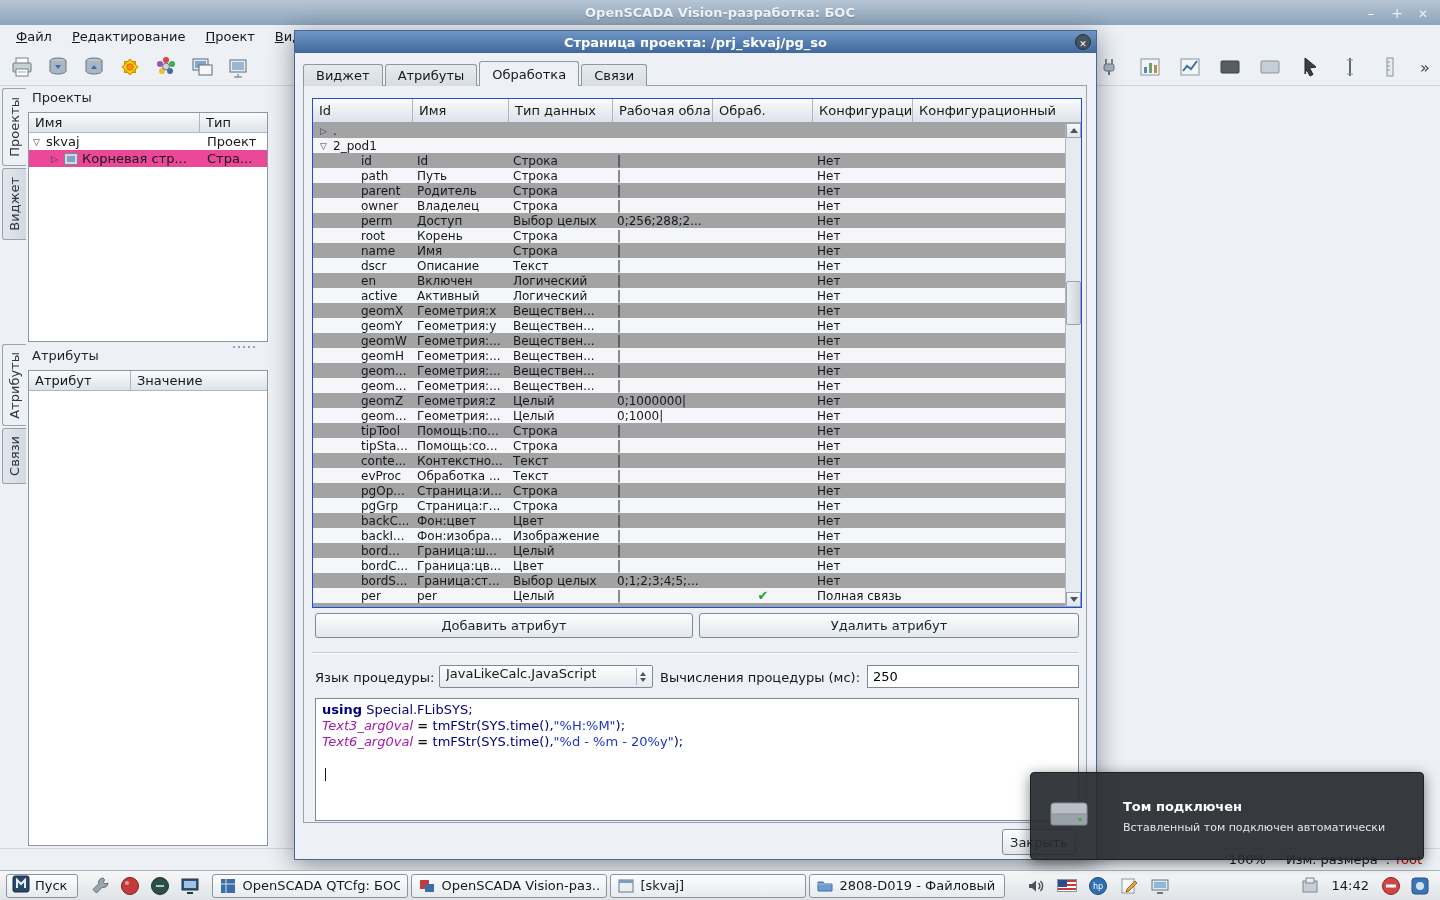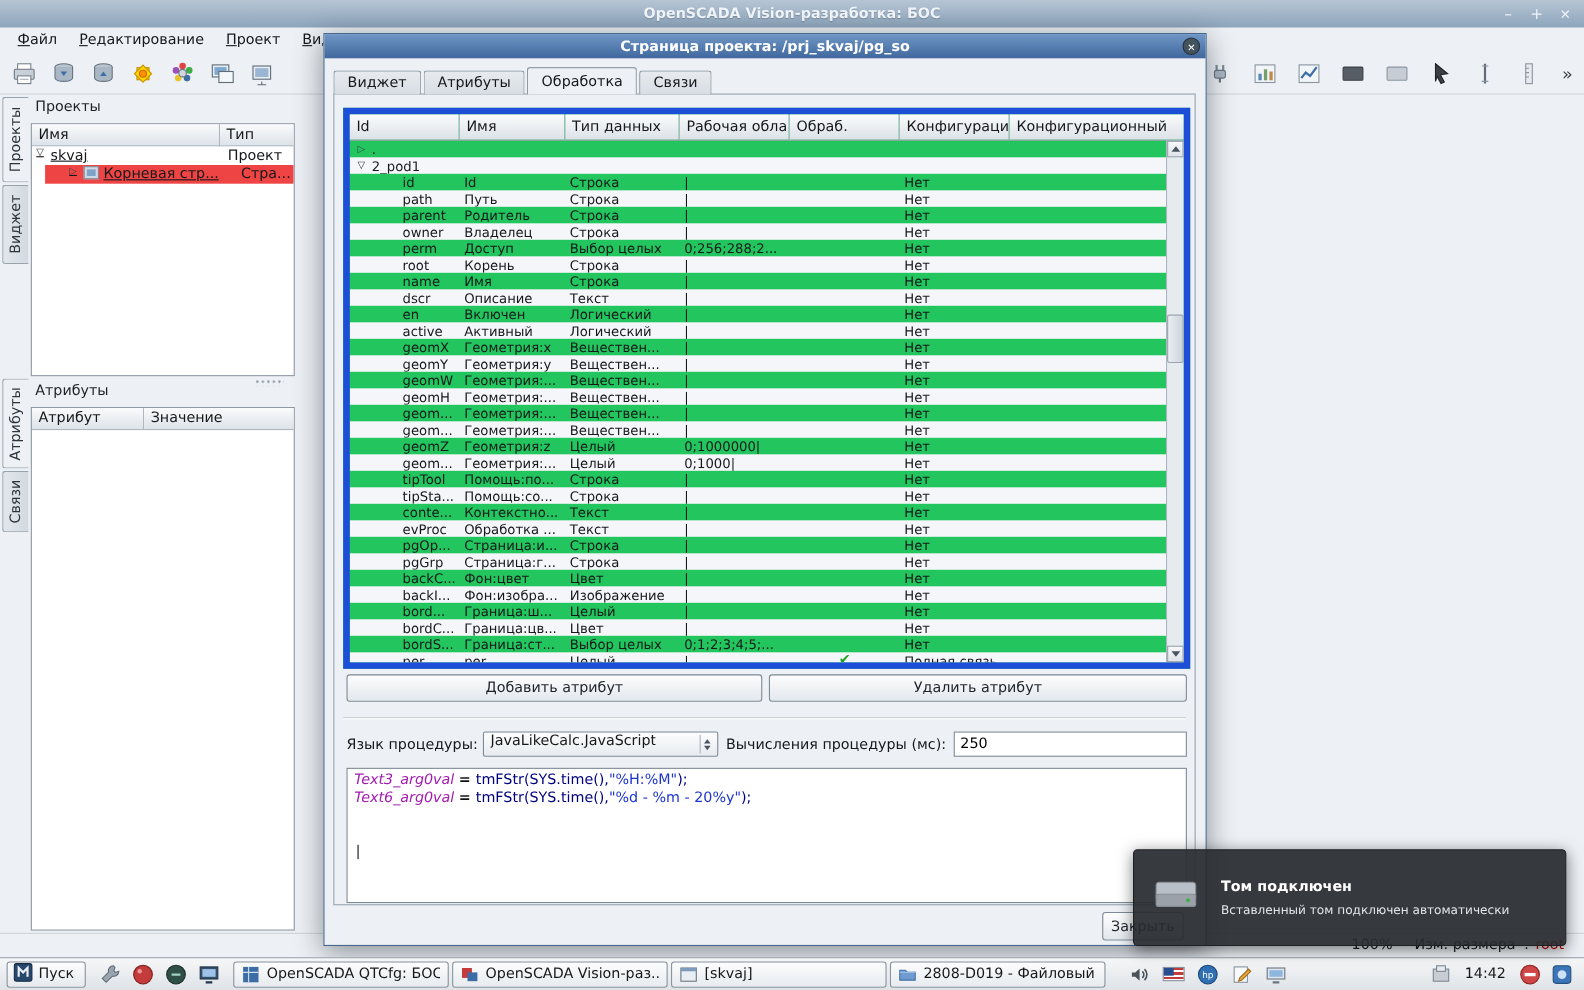--- a/index.html
+++ b/index.html
@@ -42,22 +42,22 @@
   .projects-dock{top:86px;height:258px;}
   .attributes-dock{top:344px;height:504px;}
   .dock-title{height:24px;line-height:24px;padding-left:6px;color:#1d2329;}
   .tree-frame{position:absolute;left:2px;right:4px;top:26px;bottom:2px;background:#fff;border:1px solid #8d98a3;overflow:hidden;}
   .tree-header{display:flex;height:20px;}
   .th-cell{background:linear-gradient(#fafbfc,#dde3e9);border-right:1px solid #aeb7c0;border-bottom:1px solid #aeb7c0;padding:2px 6px 0;white-space:nowrap;overflow:hidden;}
   .projects-dock .th-name{width:171px;}
   .attributes-dock .th-name{width:102px;}
   .th-type{flex:1;border-right:none;}
   .ptree-row{display:flex;height:17px;align-items:center;white-space:nowrap;}
-  .ptree-row.selected{background:#ef4444;margin-left:12px;}
-  .pt-name{display:flex;align-items:flex-start;width:171px;overflow:hidden;text-decoration:underline;}
+  .ptree-row.selected{background:#ec4899;}
+  .pt-name{display:flex;align-items:center;width:171px;overflow:hidden;}
   .pt-type{flex:1;padding-left:7px;overflow:hidden;}
   .tri{display:inline-block;width:13px;font-size:9px;color:#39424b;flex:0 0 auto;}
   .tri.right::before{content:"▷";}
   .tri.down::before{content:"▽";}
   .page-ico{display:inline-block;width:14px;height:12px;background:#cfd9e3;border:1px solid #7d8894;margin-right:4px;position:relative;flex:0 0 auto;}
   .page-ico::after{content:"";position:absolute;inset:2px;background:#7fa3c8;}
   .dock-handle{position:absolute;left:206px;bottom:-7px;width:26px;height:6px;background:radial-gradient(circle at 2px 2px,#98a2ac 1px,transparent 1.3px);background-size:5px 5px;}
 
   .statusbar{position:absolute;left:0;bottom:0;right:0;height:22px;border-top:1px solid #cfd5db;display:flex;align-items:center;justify-content:flex-end;padding-right:18px;}
   .status-zoom{margin-right:20px;}
@@ -70,21 +70,21 @@
   .dlg-titlebar{position:absolute;left:0;top:0;right:0;height:22px;background:linear-gradient(#6f96c5,#40689d);display:flex;align-items:center;justify-content:center;}
   .dlg-title{color:#fff;font-weight:bold;}
   .dlg-close{position:absolute;right:5px;top:3px;width:16px;height:16px;border-radius:50%;background:#45535f;border:1px solid #27313b;display:flex;align-items:center;justify-content:center;}
   .dlg-close .x::before{content:"✕";color:#fff;font-size:9px;line-height:1;}
 
   .dlg-tabs{position:absolute;left:8px;top:30px;height:25px;display:flex;gap:2px;align-items:flex-end;z-index:2;}
   .dlg-tab{padding:3px 12px 0;height:22px;border:1px solid #8d98a3;border-bottom:none;background:linear-gradient(#e7ebef,#d7dde3);border-radius:3px 3px 0 0;}
   .dlg-tab.selected{background:#edf1f5;height:25px;padding-top:5px;}
   .dlg-pane{position:absolute;left:8px;right:9px;top:54px;bottom:36px;border:1px solid #98a3ae;background:#edf1f5;}
 
-  .attr-table{position:absolute;left:8px;top:12px;width:770px;height:510px;border:6px solid #1d4ed8;background:#22c55e;}
+  .attr-table{position:absolute;left:8px;top:12px;width:770px;height:510px;border:1px solid #1d4ed8;background:#a3a3a3;}
   .attr-thead{display:flex;height:24px;}
   .attr-th{background:linear-gradient(#fafbfc,#dce2e8);border-right:1px solid #aeb7c0;border-bottom:1px solid #9aa4ae;padding:4px 6px 0;white-space:nowrap;overflow:hidden;}
   .c-id{width:100px;}.c-name{width:96px;}.c-type{width:104px;}.c-work{width:100px;}.c-proc{width:100px;}.c-cfg{width:100px;}.c-cfgv{flex:1;}
   .attr-th.c-cfgv{border-right:none;}
   .attr-tbody{position:absolute;top:24px;left:0;right:16px;bottom:0;overflow:hidden;}
   .trow{display:flex;height:15px;align-items:center;font-size:12px;white-space:nowrap;}
   .trow.alt{background:#f4f6f9;}
   .td{padding:0 4px;overflow:hidden;flex-shrink:0;}
   .td.c-cfgv{flex:1 1 auto;margin-top:45px;}
   .td.c-id{display:flex;align-items:center;}
@@ -120,21 +120,21 @@
   .ck-kw{color:#00007f;font-weight:bold;}
   .ck-ns{color:#00007f;}
   .ck-id{color:#a21caf;font-style:italic;}
   .ck-op{color:#101010;font-weight:bold;}
   .ck-fn{color:#00007f;}
   .ck-str{color:#1d35cf;}
   .caret{position:absolute;left:9px;top:69px;width:1px;height:13px;background:#111;}
   .dlg-close-btn{position:absolute;right:20px;bottom:4px;width:74px;height:26px;}
 
   
-  .toast{position:absolute;left:1030px;top:772px;width:394px;height:88px;background:rgba(40,43,47,.93);border:1px solid #1f2225;border-radius:4px;box-shadow:0 3px 14px rgba(0,0,0,.5);display:flex;align-items:center;padding:0 16px;gap:19px;z-index:50;}
+  .toast{position:absolute;left:1030px;top:772px;width:394px;height:88px;background:rgba(40,43,47,.93);border:1px solid #1f2225;border-radius:4px;box-shadow:0 3px 14px rgba(0,0,0,.5);display:flex;align-items:center;padding:0 16px;gap:32px;z-index:50;}
   .toast-title{color:#fff;font-weight:bold;margin-bottom:7px;}
   .toast-text{color:#e3e5e7;font-size:11px;}
 
   
   .taskbar{position:absolute;left:0;top:870px;width:1440px;height:30px;background:linear-gradient(#f6f7f8,#dfe3e7);border-top:1px solid #aab2ba;display:flex;align-items:center;padding:0 6px;}
   .start-btn{height:24px;display:flex;align-items:center;gap:5px;padding:0 10px 0 5px;border:1px solid #8a949e;border-radius:3px;background:linear-gradient(#fdfdfe,#e6eaee);}
   .tray-left{display:flex;align-items:center;gap:6px;margin-left:10px;}
   .tray-left .tool-btn,.tray-right .tool-btn,.tray-far .tool-btn,.after-clock .tool-btn{width:24px;height:24px;}
   .tasks{display:flex;align-items:center;gap:3px;margin-left:10px;}
   .task-btn{width:196px;height:24px;display:flex;align-items:center;gap:6px;padding:0 7px;border:1px solid #8a949e;border-radius:3px;background:linear-gradient(#fcfdfe,#e7ebef);overflow:hidden;white-space:nowrap;}
@@ -734,20 +734,21 @@
         <span class="combo-val">JavaLikeCalc.JavaScript</span>
         <span class="combo-arrows">
             <i class="up"></i>
             <i class="dn"></i>
           </span>
       </div>
       <span class="plabel l2">Вычисления процедуры (мс):</span>
       <input class="tinput" value="250" style="">
       <div class="code-editor">
         <div class="caret"></div>
+      <div class="code-line"><span class="ck-kw">using</span><span class="ck-ns"> Special.FLibSYS;</span></div>
           <div class="code-line"><span class="ck-id">Text3_arg0val </span><span class="ck-op">= </span><span class="ck-fn">tmFStr(SYS.time(),</span><span class="ck-str">"%H:%M"</span><span class="ck-fn">);</span></div>
           <div class="code-line"><span class="ck-id">Text6_arg0val </span><span class="ck-op">= </span><span class="ck-fn">tmFStr(SYS.time(),</span><span class="ck-str">"%d - %m - 20%y"</span><span class="ck-fn">);</span></div>
           <div class="code-line"></div>
         </div>
     </div>
     <button class="btn dlg-close-btn">Закрыть</button>
   </div>
 
   <div class="toast">
     <span class="toast-icon"><svg viewBox="0 0 44 36" width="44" height="36">

